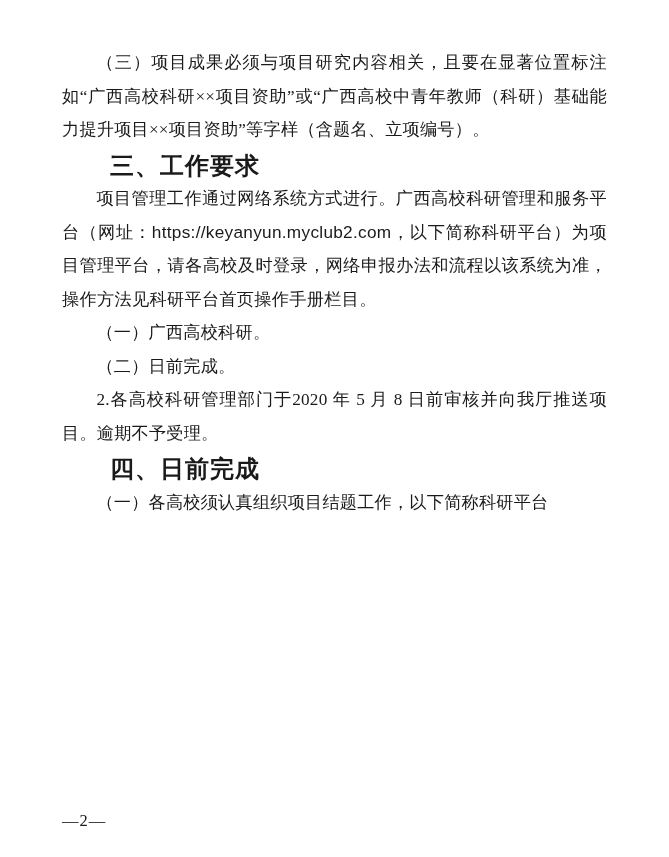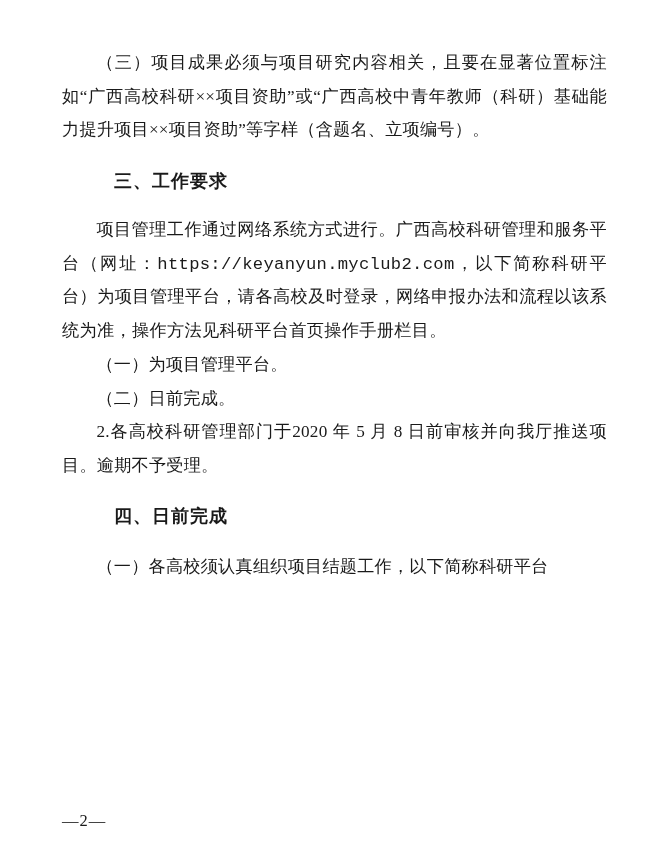--- a/index.html
+++ b/index.html
@@ -27,30 +27,30 @@
     line-height: 33.5px;
     text-align: justify;
     text-justify: inter-ideograph;
     margin: 0;
     letter-spacing: 0.2px;
   }
   .indent {
     text-indent: 2em;
   }
   .heading {
-    font-size: 18px;
+    font-size: 24px;
     line-height: 33.5px;
-    margin: 16px;
+    margin: 0;
     text-indent: 2em;
     font-family: "Liberation Sans", "DejaVu Sans", sans-serif;
     font-weight: bold;
     letter-spacing: 1px;
   }
   .mono-ish {
-    font-family: Liberation Mono, monospace;
+    font-family: Liberation Sans, sans-serif;
     letter-spacing: 0.3px;
   }
   .footer {
     position: absolute;
     left: 62px;
     bottom: 26px;
     font-size: 16.5px;
     letter-spacing: 1px;
     font-family: "Liberation Serif", "DejaVu Serif", serif;
   }
@@ -62,21 +62,21 @@
 <div class="page">
 
   <p class="para indent">（三）项目成果必须与项目研究内容相关，且要在显著位置标注如“广西高校科研××项目资助”或“广西高校中青年教师（科研）基础能力提升项目××项目资助”等字样（含题名、立项编号）。</p>
 
   <div class="spacer-sm"></div>
 
   <p class="heading">三、工作要求</p>
 
   <p class="para indent mono-ish">项目管理工作通过网络系统方式进行。广西高校科研管理和服务平台（网址：https://keyanyun.myclub2.com，以下简称科研平台）为项目管理平台，请各高校及时登录，网络申报办法和流程以该系统为准，操作方法见科研平台首页操作手册栏目。</p>
 
-  <p class="para indent">（一）为项目管理平台。</p>
+  <p class="para indent">（一）广西高校科研。</p>
 
 
   <p class="para indent">（二）日前完成。</p>
 
 
   <p class="para indent">2.各高校科研管理部门于2020 年 5 月 8 日前审核并向我厅推送项目。逾期不予受理。</p>
 
   <div class="spacer-sm"></div>
 
   <p class="heading">四、日前完成</p>

